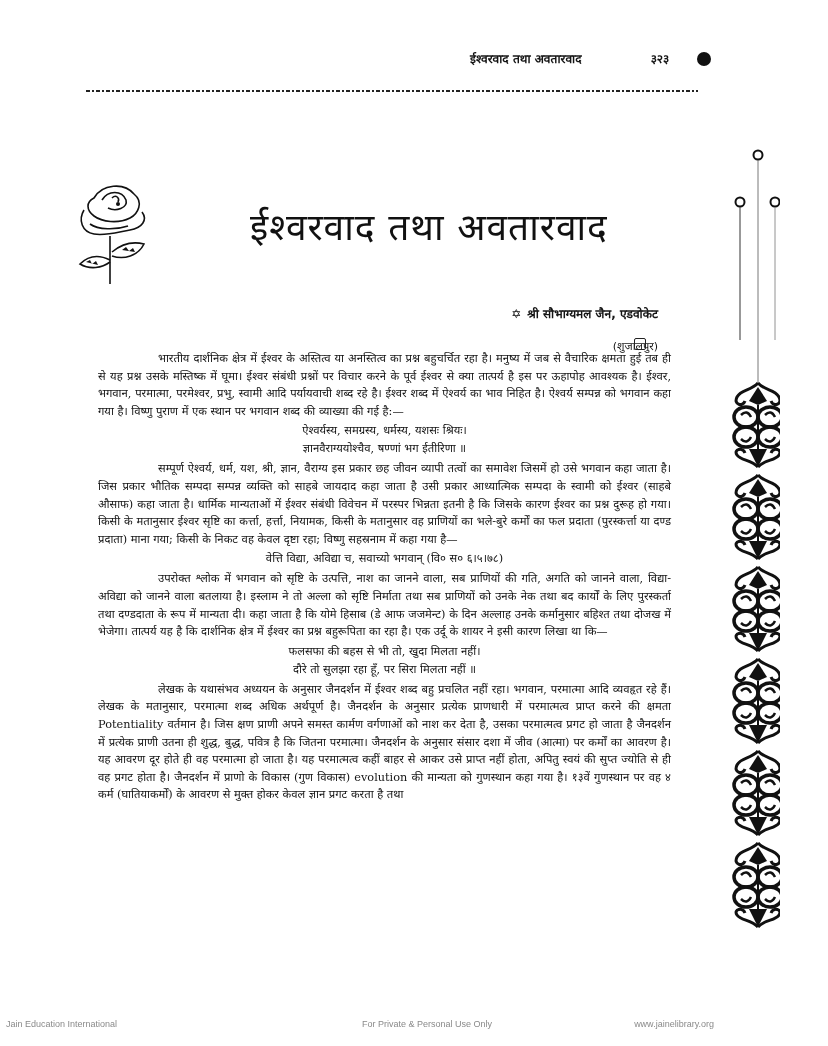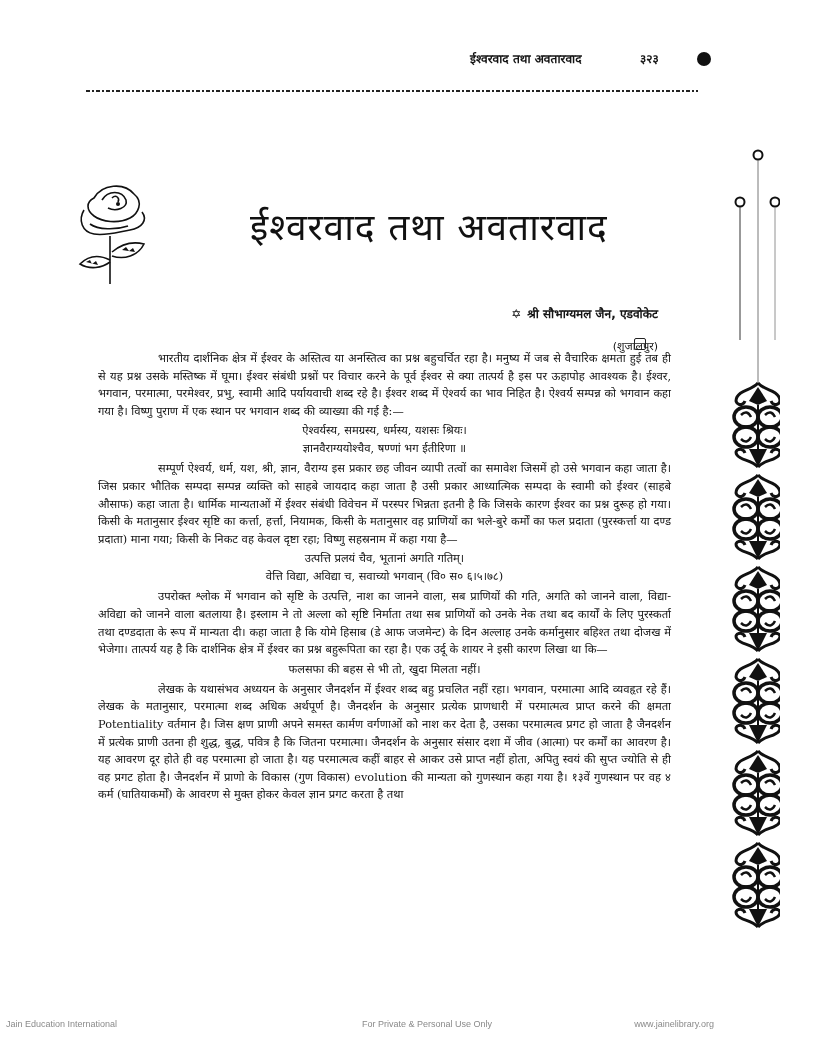--- a/index.html
+++ b/index.html
@@ -5,21 +5,21 @@
   html, body { margin: 0; padding: 0; }
   body {
     width: 828px; height: 1046px; background: #ffffff; color: #141414;
     font-family: "DejaVu Sans", sans-serif; position: relative; overflow: hidden;
   }
   .running-head {
     position: absolute; top: 46px; left: 470px; width: 250px; height: 24px;
     display: flex; align-items: center; font-size: 12px; font-weight: bold;
   }
   .running-head .rh-title { width: 170px; }
-  .running-head .rh-page { width: 40px; text-align: left; }
+  .running-head .rh-page { width: 40px; text-align: center; }
   .bullet-dot {
     position: absolute; top: 52px; left: 697px; width: 14px; height: 14px;
     border-radius: 50%; background: #111;
   }
   .dotted-rule {
     position: absolute; top: 90px; left: 86px; width: 612px; height: 2px;
     background-image: repeating-linear-gradient(90deg, #222 0 4px, transparent 4px 6px, #222 6px 8px, transparent 8px 10px);
   }
   .rose { position: absolute; top: 180px; left: 72px; width: 82px; height: 108px; }
   .article-title {
@@ -93,26 +93,26 @@
 <div class="small-box"></div>
 
 <div class="body-text">
   <p>भारतीय दार्शनिक क्षेत्र में ईश्वर के अस्तित्व या अनस्तित्व का प्रश्न बहुचर्चित रहा है। मनुष्य में जब से वैचारिक क्षमता हुई तब ही से यह प्रश्न उसके मस्तिष्क में घूमा। ईश्वर संबंधी प्रश्नों पर विचार करने के पूर्व ईश्वर से क्या तात्पर्य है इस पर ऊहापोह आवश्यक है। ईश्वर, भगवान, परमात्मा, परमेश्वर, प्रभु, स्वामी आदि पर्यायवाची शब्द रहे है। ईश्वर शब्द में ऐश्वर्य का भाव निहित है। ऐश्वर्य सम्पन्न को भगवान कहा गया है। विष्णु पुराण में एक स्थान पर भगवान शब्द की व्याख्या की गई है:—</p>
   <div class="verse">
     <div>ऐश्वर्यस्य, समग्रस्य, धर्मस्य, यशसः श्रियः।</div>
     <div>ज्ञानवैराग्ययोश्चैव, षण्णां भग ईतीरिणा ॥</div>
   </div>
   <p>सम्पूर्ण ऐश्वर्य, धर्म, यश, श्री, ज्ञान, वैराग्य इस प्रकार छह जीवन व्यापी तत्वों का समावेश जिसमें हो उसे भगवान कहा जाता है। जिस प्रकार भौतिक सम्पदा सम्पन्न व्यक्ति को साहबे जायदाद कहा जाता है उसी प्रकार आध्यात्मिक सम्पदा के स्वामी को ईश्वर (साहबे औसाफ) कहा जाता है। धार्मिक मान्यताओं में ईश्वर संबंधी विवेचन में परस्पर भिन्नता इतनी है कि जिसके कारण ईश्वर का प्रश्न दुरूह हो गया। किसी के मतानुसार ईश्वर सृष्टि का कर्त्ता, हर्त्ता, नियामक, किसी के मतानुसार वह प्राणियों का भले-बुरे कर्मों का फल प्रदाता (पुरस्कर्त्ता या दण्ड प्रदाता) माना गया; किसी के निकट वह केवल दृष्टा रहा; विष्णु सहस्रनाम में कहा गया है—</p>
   <div class="verse">
-    <div>उत्पत्ति प्रलयं चैव, भूतानां अगति गतिम्।</div>
     <div>वेत्ति विद्या, अविद्या च, सवाच्यो भगवान् (वि० स० ६।५।७८)</div>
   </div>
   <p>उपरोक्त श्लोक में भगवान को सृष्टि के उत्पत्ति, नाश का जानने वाला, सब प्राणियों की गति, अगति को जानने वाला, विद्या-अविद्या को जानने वाला बतलाया है। इस्लाम ने तो अल्ला को सृष्टि निर्माता तथा सब प्राणियों को उनके नेक तथा बद कार्यों के लिए पुरस्कर्ता तथा दण्डदाता के रूप में मान्यता दी। कहा जाता है कि योमे हिसाब (डे आफ जजमेन्ट) के दिन अल्लाह उनके कर्मानुसार बहिश्त तथा दोजख में भेजेगा। तात्पर्य यह है कि दार्शनिक क्षेत्र में ईश्वर का प्रश्न बहुरूपिता का रहा है। एक उर्दू के शायर ने इसी कारण लिखा था कि—</p>
   <div class="verse">
     <div>फलसफा की बहस से भी तो, खुदा मिलता नहीं।</div>
+    <div>दौरे तो सुलझा रहा हूँ, पर सिरा मिलता नहीं ॥</div>
   </div>
   <p>लेखक के यथासंभव अध्ययन के अनुसार जैनदर्शन में ईश्वर शब्द बहु प्रचलित नहीं रहा। भगवान, परमात्मा आदि व्यवहृत रहे हैं। लेखक के मतानुसार, परमात्मा शब्द अधिक अर्थपूर्ण है। जैनदर्शन के अनुसार प्रत्येक प्राणधारी में परमात्मत्व प्राप्त करने की क्षमता Potentiality वर्तमान है। जिस क्षण प्राणी अपने समस्त कार्मण वर्गणाओं को नाश कर देता है, उसका परमात्मत्व प्रगट हो जाता है जैनदर्शन में प्रत्येक प्राणी उतना ही शुद्ध, बुद्ध, पवित्र है कि जितना परमात्मा। जैनदर्शन के अनुसार संसार दशा में जीव (आत्मा) पर कर्मों का आवरण है। यह आवरण दूर होते ही वह परमात्मा हो जाता है। यह परमात्मत्व कहीं बाहर से आकर उसे प्राप्त नहीं होता, अपितु स्वयं की सुप्त ज्योति से ही वह प्रगट होता है। जैनदर्शन में प्राणो के विकास (गुण विकास) evolution की मान्यता को गुणस्थान कहा गया है। १३वें गुणस्थान पर वह ४ कर्म (घातियाकर्मों) के आवरण से मुक्त होकर केवल ज्ञान प्रगट करता है तथा</p>
 </div>
 
 <div class="ornament-column">
   <svg width="55" height="860" viewBox="0 0 55 860">
     <defs>
       <g id="orn">
         <path d="M27 0 C20 8, 10 6, 6 14 C2 22, 12 24, 14 18 M27 0 C34 8, 44 6, 48 14 C52 22, 42 24, 40 18" fill="none" stroke="#111" stroke-width="3"></path>
         <path d="M27 4 L18 18 L27 22 L36 18 Z" fill="#111"></path>

